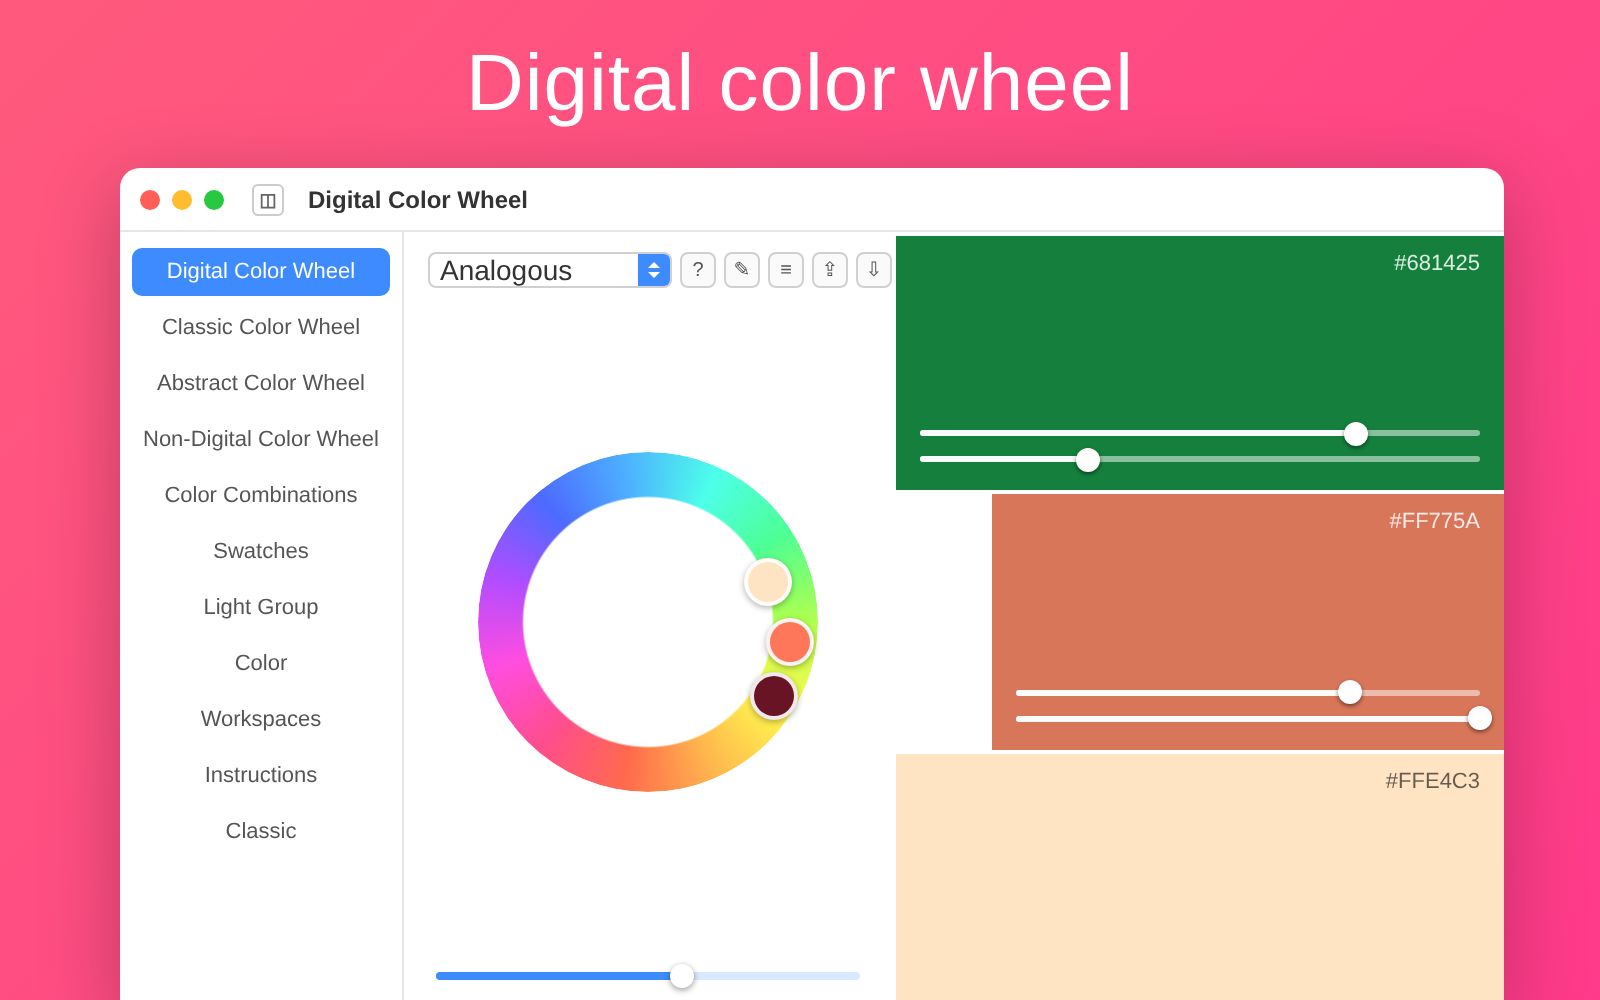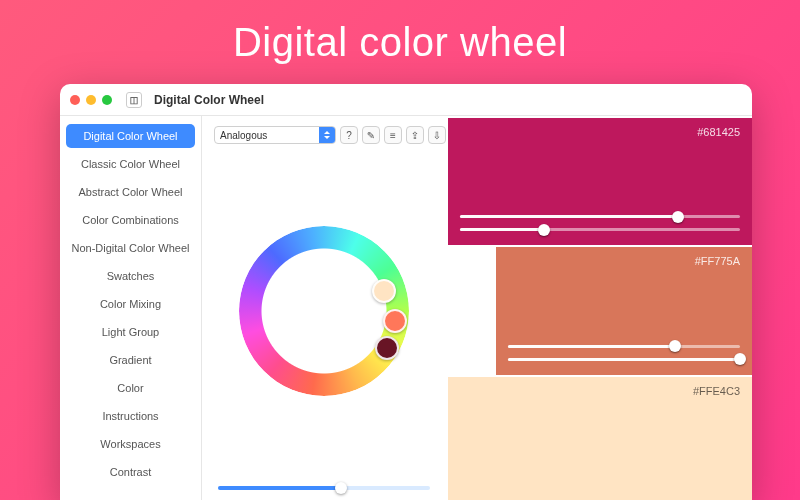--- a/index.html
+++ b/index.html
@@ -76,21 +76,21 @@
   }
   .toolbar {
     display:flex; align-items:center; gap:4px;
   }
   .select {
     flex: 0 0 122px;
     position:relative;
     border: 1px solid #d0d0d0;
     border-radius: 4px;
     height: 18px;
-    font-size: 10px;
+    font-size: 14px;
     padding-left: 5px;
     display:flex; align-items:center;
     color:#333;
   }
   .select-btn {
     position:absolute; right:0; top:0; bottom:0;
     width:16px; background:#3e8bff; border-radius:0 3px 3px 0;
     display:flex; align-items:center; justify-content:center;
   }
   .select-btn::before,.select-btn::after{content:"";border-left:3px solid transparent;border-right:3px solid transparent;position:absolute;}
@@ -155,30 +155,28 @@
       </div>
       <div class="tb-icon">◫</div>
       <span>Digital Color Wheel</span>
     </div>
 
     <div class="body">
       <div class="sidebar" id="sidebar">
           <div class="side-item active">Digital Color Wheel</div>
           <div class="side-item">Classic Color Wheel</div>
           <div class="side-item">Abstract Color Wheel</div>
+          <div class="side-item">Non-Digital Color Wheel</div>
           <div class="side-item">Color Combinations</div>
-          <div class="side-item">Non-Digital Color Wheel</div>
           <div class="side-item">Swatches</div>
-          <div class="side-item">Color Mixing</div>
           <div class="side-item">Light Group</div>
-          <div class="side-item">Gradient</div>
           <div class="side-item">Color</div>
+          <div class="side-item">Workspaces</div>
           <div class="side-item">Instructions</div>
-          <div class="side-item">Workspaces</div>
-          <div class="side-item">Contrast</div>
+          <div class="side-item">Classic</div>
         </div>
 
       <div class="main">
         <div class="center">
           <div class="toolbar">
             <div class="select">
               <span>Analogous</span>
               <div class="select-btn"></div>
             </div>
             <div id="tool-icons" style="display:flex; gap:4px;">
@@ -201,21 +199,21 @@
 
           <div class="bottom-slider">
             <div class="slider">
               <div class="fill" id="bs-fill" style="width: 58%;"></div>
               <div class="thumb" id="bs-thumb" style="left: 58%;"></div>
             </div>
           </div>
         </div>
 
         <div class="palette" id="palette">
-            <div class="swatch" style="background: #be185d;">
+            <div class="swatch" style="background: #15803d;">
               <div class="hex">#681425</div>
               <div class="sliders">
                 <div class="sline">
                   <div class="sfill" style="width: 78%;"></div>
                   <div class="sthumb" style="left: 78%;"></div>
                 </div>
                 <div class="sline">
                   <div class="sfill" style="width: 30%;"></div>
                   <div class="sthumb" style="left: 30%;"></div>
                 </div>

